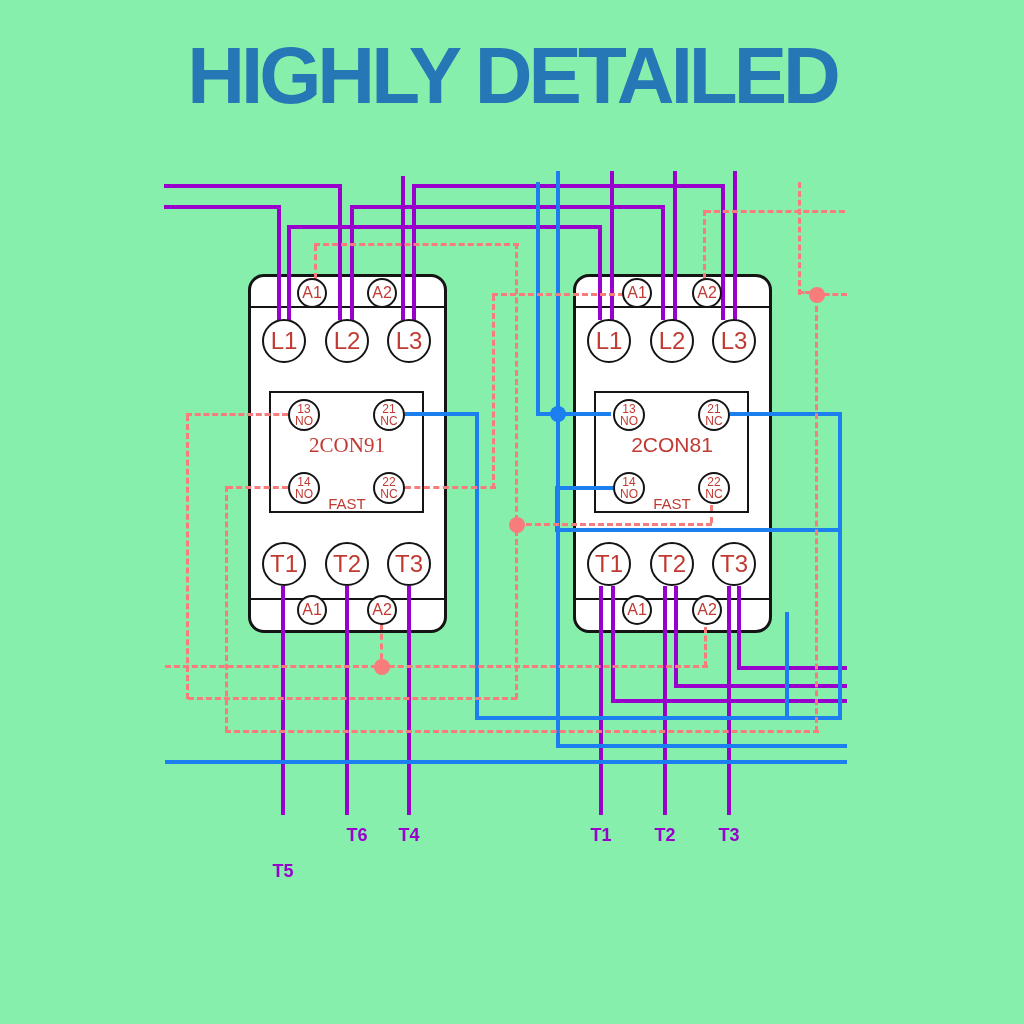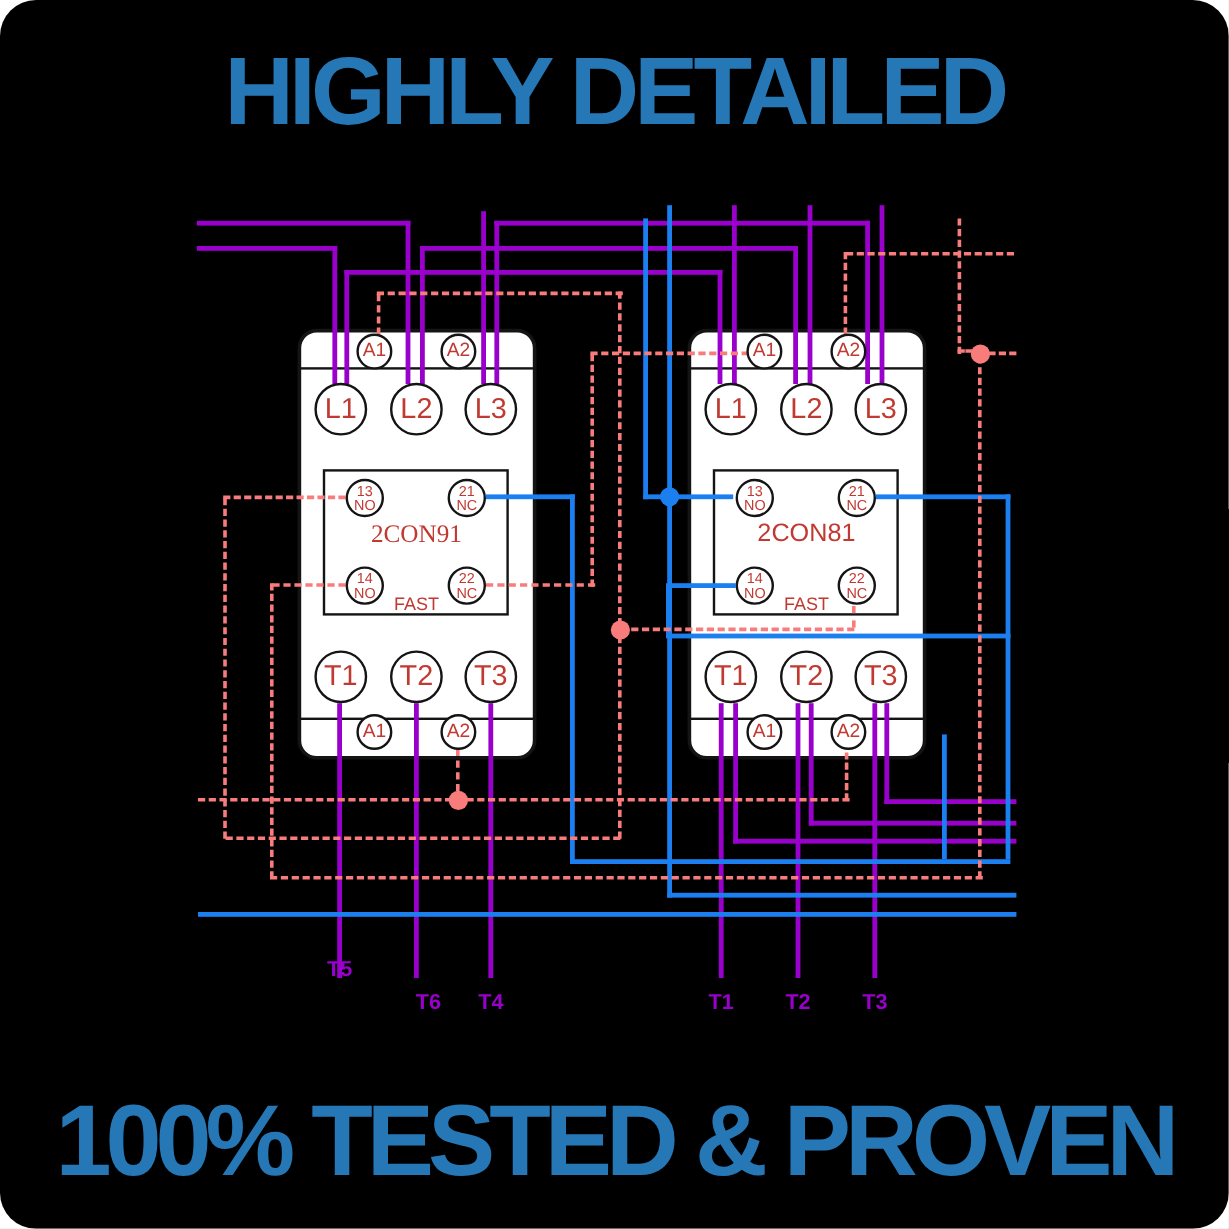--- a/index.html
+++ b/index.html
@@ -1,17 +1,17 @@
 <!DOCTYPE html>
 <html><head>
 <meta charset="utf-8">
 <style>
   html,body{margin:0;padding:0;background:#ffffff;}
-  #canvas{position:relative;width:1024px;height:1024px;background:#000000;overflow:hidden;
-          font-family:"Liberation Sans",sans-serif;border-radius:30px;}
+  #canvas{position:relative;width:1024px;height:1024px;background:#86efac;overflow:hidden;
+          font-family:"Liberation Sans",sans-serif;}
   .title{position:absolute;left:0;width:100%;text-align:center;font-weight:bold;
          letter-spacing:-4px;white-space:nowrap;}
   #top-title{top:30px;font-size:80px;}
   #bottom-title{top:902px;font-size:84px;letter-spacing:-5px;}
   #diagram{position:absolute;left:0;top:0;width:1024px;height:1024px;}
   .wire{position:absolute;}
   .contactor-body{position:absolute;background:#ffffff;border:3px solid #141414;border-radius:16px;box-sizing:border-box;}
   .band{position:absolute;height:0;border-top:2.5px solid #141414;}
   .inner-block{position:absolute;background:#ffffff;border:2.5px solid #141414;box-sizing:border-box;}
   .term{position:absolute;background:#ffffff;border:2.5px solid #141414;border-radius:50%;
@@ -131,21 +131,20 @@
       <div class="diag-label" style="left: 602px; top: 494.5px; width: 140px; color: rgb(193, 58, 50); font-size: 15px; font-weight: normal;">FAST</div>
       <div class="term" style="left: 587px; top: 542px; width: 44px; height: 44px; border-color: rgb(20, 20, 20); color: rgb(193, 58, 50); font-size: 24px; line-height: 24px;">T1</div>
       <div class="term" style="left: 650px; top: 542px; width: 44px; height: 44px; border-color: rgb(20, 20, 20); color: rgb(193, 58, 50); font-size: 24px; line-height: 24px;">T2</div>
       <div class="term" style="left: 712px; top: 542px; width: 44px; height: 44px; border-color: rgb(20, 20, 20); color: rgb(193, 58, 50); font-size: 24px; line-height: 24px;">T3</div>
       <div class="term" style="left: 622px; top: 595px; width: 30px; height: 30px; border-color: rgb(20, 20, 20); color: rgb(193, 58, 50); font-size: 16px; line-height: 16px;">A1</div>
       <div class="term" style="left: 692px; top: 595px; width: 30px; height: 30px; border-color: rgb(20, 20, 20); color: rgb(193, 58, 50); font-size: 16px; line-height: 16px;">A2</div>
       <div class="dot" style="left: 509px; top: 517px; width: 16px; height: 16px; background: rgb(249, 124, 124);"></div>
       <div class="dot" style="left: 374px; top: 659px; width: 16px; height: 16px; background: rgb(249, 124, 124);"></div>
       <div class="dot" style="left: 809px; top: 287px; width: 16px; height: 16px; background: rgb(249, 124, 124);"></div>
       <div class="dot" style="left: 550px; top: 406px; width: 16px; height: 16px; background: rgb(27, 127, 240);"></div>
-      <div class="diag-label" style="left: 213px; top: 797px; width: 140px; color: rgb(153, 0, 204); font-size: 18px; font-weight: bold;">T5</div>
+      <div class="diag-label" style="left: 213px; top: 861px; width: 140px; color: rgb(153, 0, 204); font-size: 18px; font-weight: bold;">T5</div>
       <div class="diag-label" style="left: 277px; top: 825px; width: 160px; color: rgb(153, 0, 204); font-size: 18px; font-weight: bold;">T6</div>
       <div class="diag-label" style="left: 339px; top: 825px; width: 140px; color: rgb(153, 0, 204); font-size: 18px; font-weight: bold;">T4</div>
       <div class="diag-label" style="left: 531px; top: 825px; width: 140px; color: rgb(153, 0, 204); font-size: 18px; font-weight: bold;">T1</div>
       <div class="diag-label" style="left: 595px; top: 825px; width: 140px; color: rgb(153, 0, 204); font-size: 18px; font-weight: bold;">T2</div>
       <div class="diag-label" style="left: 659px; top: 825px; width: 140px; color: rgb(153, 0, 204); font-size: 18px; font-weight: bold;">T3</div>
     </div>
-  <div class="title" id="bottom-title" style="color: rgb(37, 119, 182);">100% TESTED &amp; PROVEN</div>
 </div>
 
 </body></html>

